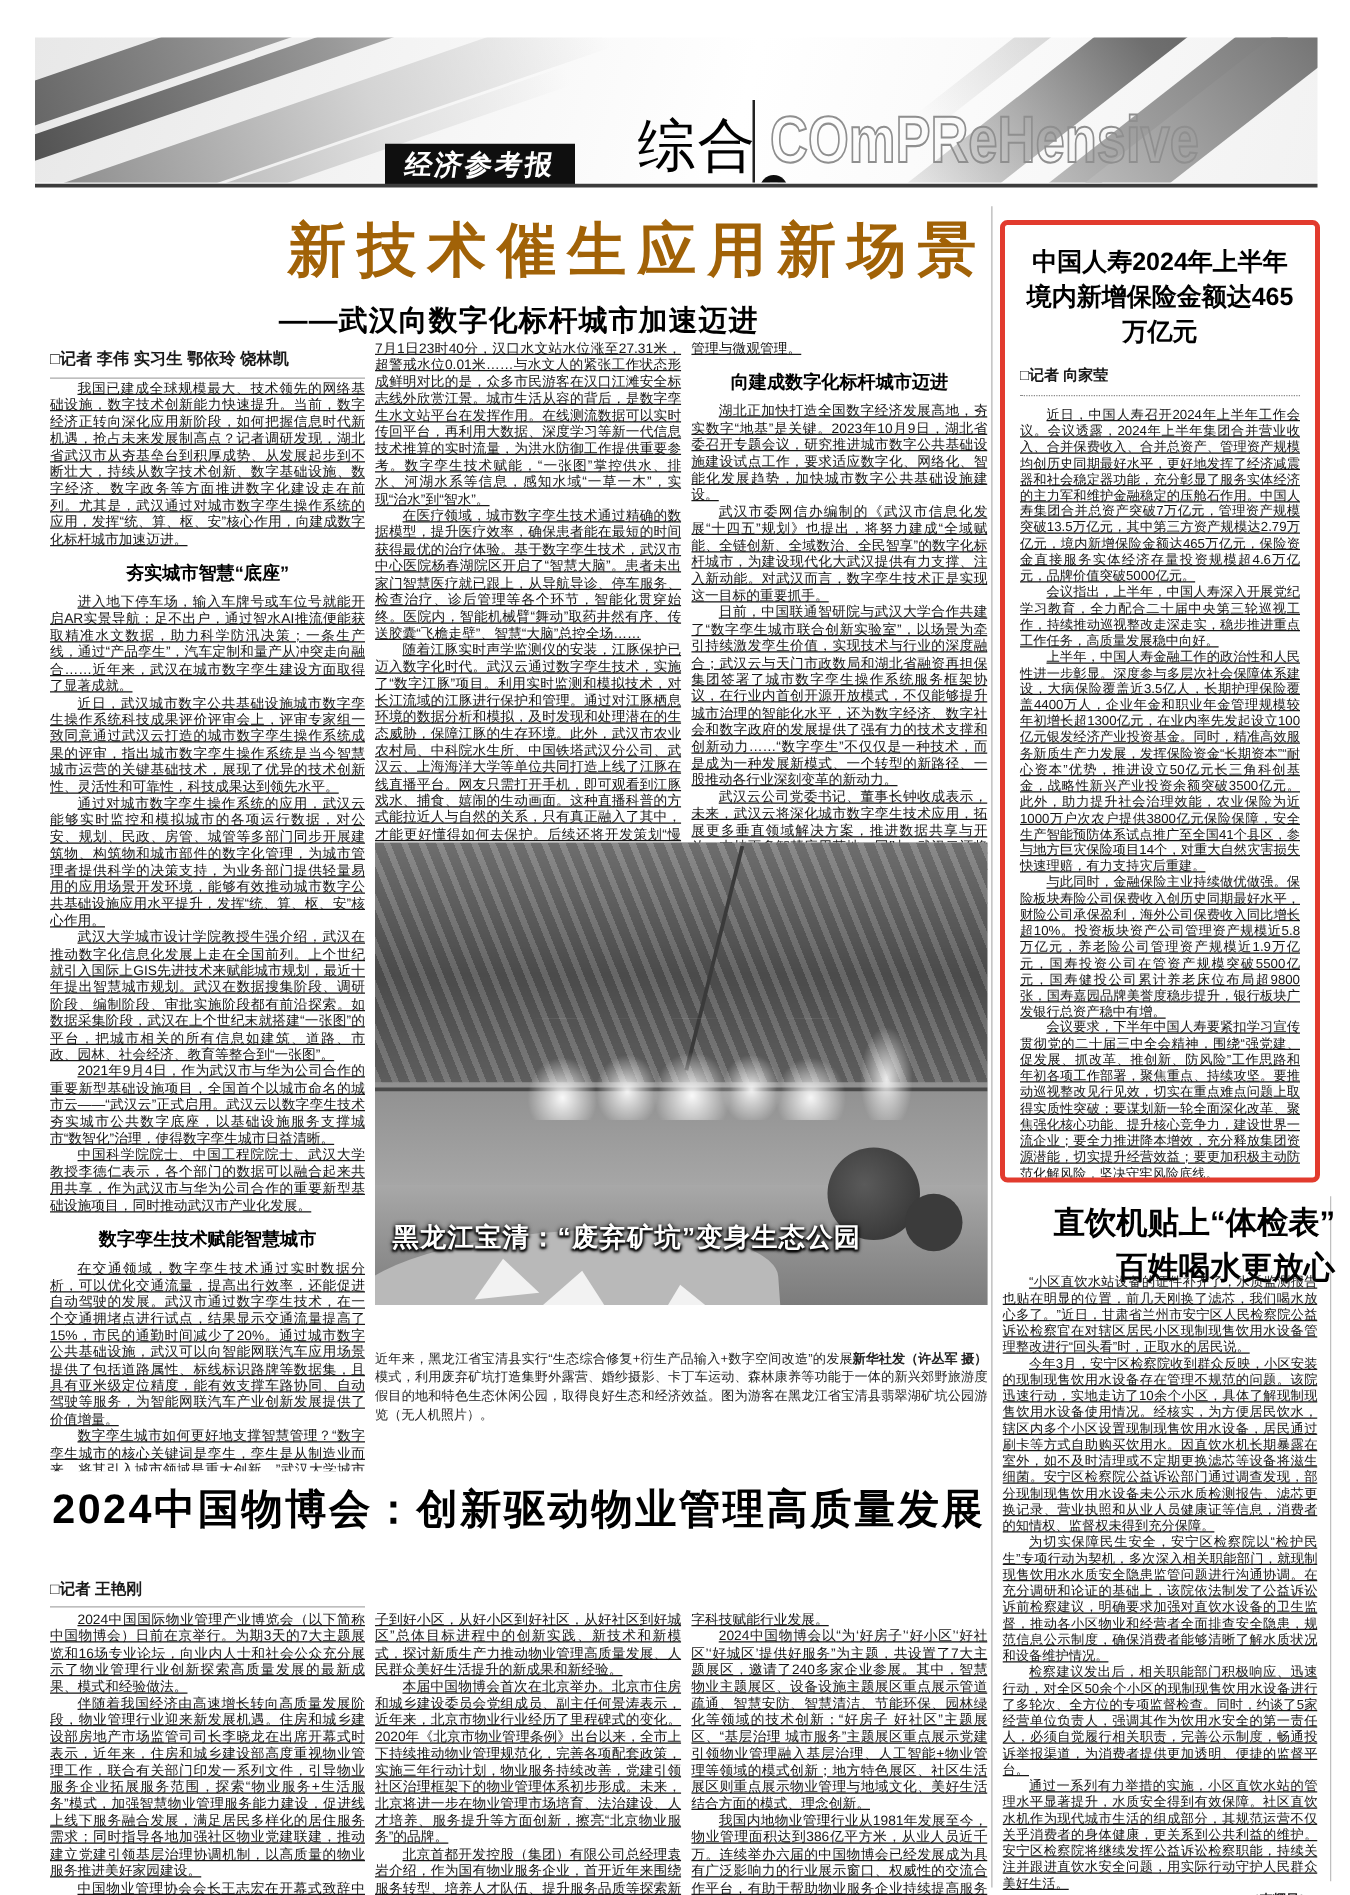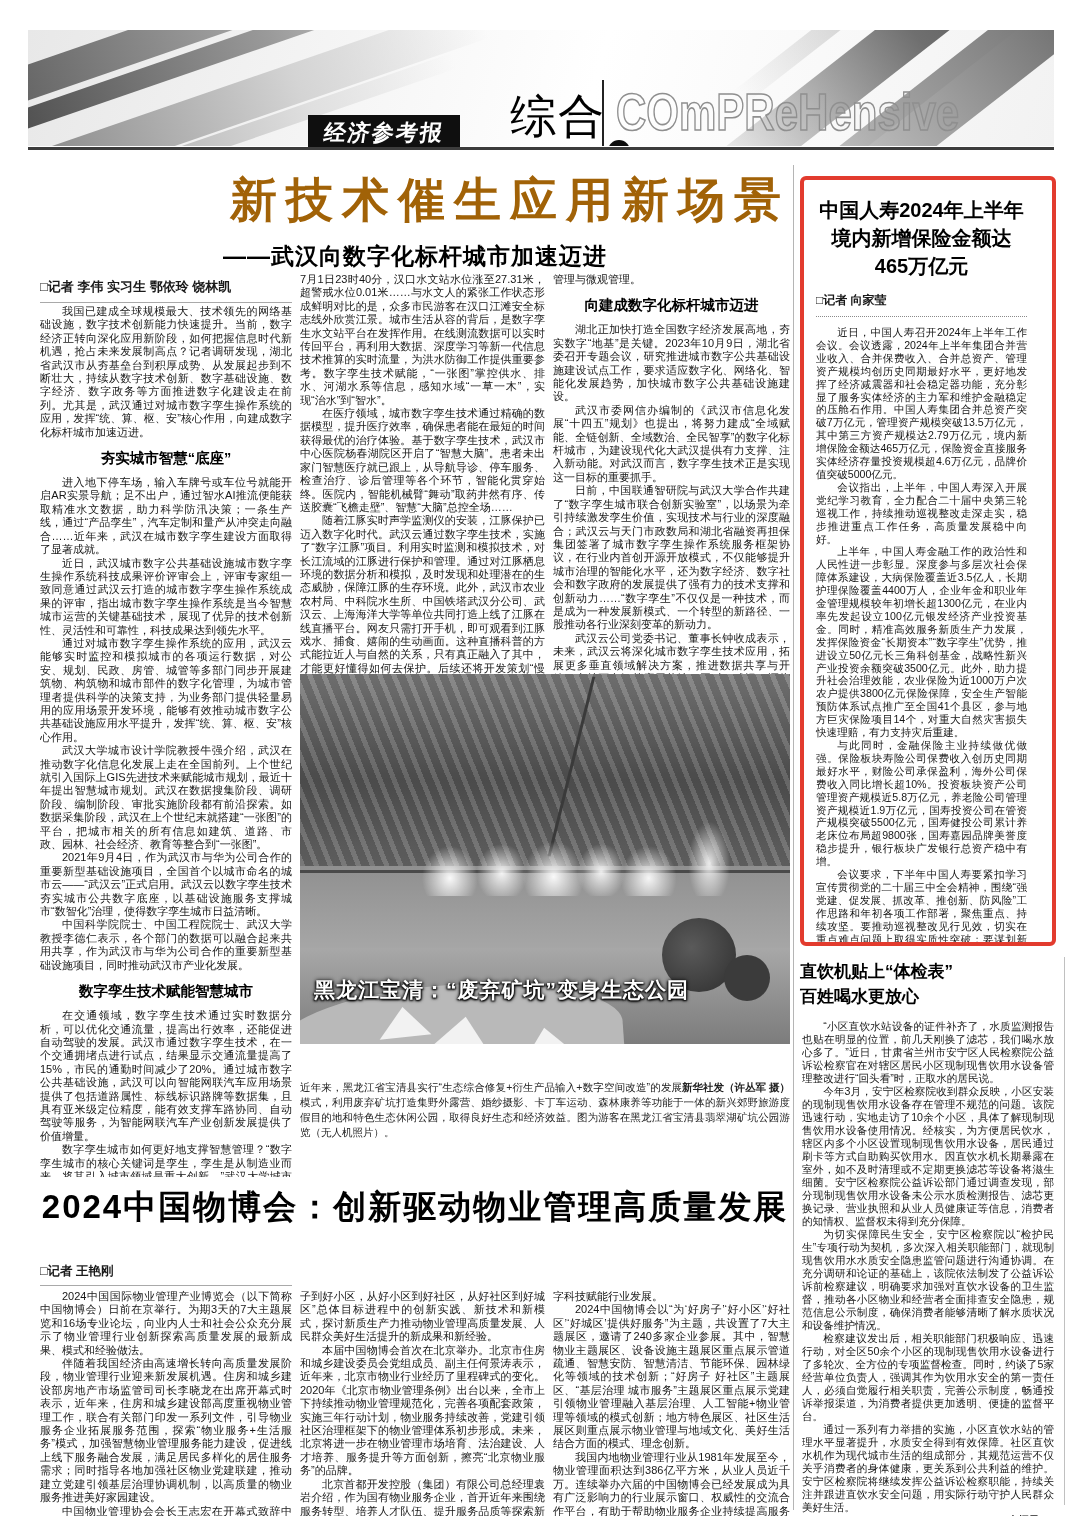--- a/index.html
+++ b/index.html
@@ -44,21 +44,21 @@
   .m-headline{position:absolute;left:0;top:4px;width:750px;text-align:right;font-size:47px;
               font-weight:900;letter-spacing:9px;font-family:"Liberation Serif",serif;color:#a16207;}
   .m-subhead{position:absolute;left:0;top:76px;width:750px;text-align:center;font-size:23px;
              font-weight:bold;letter-spacing:1px;color:#000;}
   .m-byline{position:absolute;left:0;top:113px;width:252px;font-size:13px;font-weight:bold;
             padding-bottom:6px;border-bottom:1px solid #a9a9a9;}
   .ncol{position:absolute;overflow:hidden;text-align:justify;}
   .col1{left:0;top:140px;width:252px;height:872px;}
   .col2{left:260px;top:108px;width:245px;height:420px;}
   .col3{left:513px;top:108px;width:237px;height:452px;}
-  .para{font-size:11px;line-height:13.4px;text-indent:2em;color:#161616;}
+  .para{font-size:11px;line-height:13.4px;text-indent:2em;color:#161616;text-decoration:underline;}
   .para.no-indent{text-indent:0;}
   .sub-head{font-size:14.5px;font-weight:900;text-align:center;text-indent:0;
             margin:10px 0 8px 0;color:#000;}
   
   .photo{position:absolute;left:260px;top:509px;width:490px;height:370px;overflow:hidden;
          background:#8d8d8d;}
   .ph-cliff{position:absolute;left:0;top:0;width:100%;height:52%;
     background:linear-gradient(180deg,#7d7d7d,#555 55%,#6a6a6a),
     repeating-linear-gradient(68deg,rgba(255,255,255,0.10) 0 5px,rgba(0,0,0,0.12) 5px 13px);
     background-blend-mode:overlay;}
@@ -100,28 +100,28 @@
   .b-byline{position:absolute;left:0;top:1098px;width:252px;font-size:12.5px;font-weight:bold;
             padding-bottom:5px;border-bottom:1px solid #a9a9a9;}
   .bcol1{left:0;top:1125px;width:252px;height:226px;}
   .bcol2{left:260px;top:1125px;width:245px;height:226px;}
   .bcol3{left:513px;top:1125px;width:237px;height:226px;}
   
   .sidebar{position:absolute;left:800px;top:168px;width:260px;height:1348px;}
   .vrule{position:absolute;left:793px;top:165px;width:1px;height:1345px;background:#b5b5b5;}
   .vrule2{position:absolute;left:1064px;top:957px;width:1px;height:548px;background:#c0c0c0;}
   .redbox{position:absolute;left:0;top:8px;width:256px;height:770px;box-sizing:border-box;
-          border:4px solid #e23b2e;border-radius:6px;background:#fff;padding:16px 25px 10px 12px;
+          border:4px solid #e23b2e;border-radius:6px;background:#fff;padding:16px 12px 10px 12px;
           overflow:hidden;}
   .r-title{font-size:20px;font-weight:900;text-align:center;line-height:1.4;color:#000;}
   .r-byline{margin-top:12px;font-size:12px;font-weight:bold;padding-bottom:7px;
             border-bottom:1px dotted #8a8a8a;}
   .r-body{margin-top:9px;text-align:justify;}
   .r-body .para{font-size:10.6px;line-height:12.9px;}
-  .w-title{position:absolute;left:0;top:792px;width:256px;text-align:left;font-size:17px;
+  .w-title{position:absolute;left:12px;top:792px;width:256px;text-align:right;font-size:25px;
            font-weight:900;line-height:1.45;color:#000;}
   .w-body{position:absolute;left:2px;top:852px;width:252px;height:496px;overflow:hidden;
           text-align:justify;}
   .w-body .para{font-size:10.6px;line-height:13px;}
   .w-sig{font-size:10.6px;line-height:13px;text-align:right;font-weight:bold;padding-right:4px;}
 </style>
 </head>
 <body>
 
 <div class="page">
@@ -218,21 +218,21 @@
   </div>
 
   <div class="sidebar">
     <div class="redbox">
       <div class="r-title">中国人寿2024年上半年</div>
       <div class="r-title">境内新增保险金额达465万亿元</div>
       <div class="r-byline">□记者 向家莹</div>
       <div class="r-body">
           <div class="para">近日，中国人寿召开2024年上半年工作会议。会议透露，2024年上半年集团合并营业收入、合并保费收入、合并总资产、管理资产规模均创历史同期最好水平，更好地发挥了经济减震器和社会稳定器功能，充分彰显了服务实体经济的主力军和维护金融稳定的压舱石作用。中国人寿集团合并总资产突破7万亿元，管理资产规模突破13.5万亿元，其中第三方资产规模达2.79万亿元，境内新增保险金额达465万亿元，保险资金直接服务实体经济存量投资规模超4.6万亿元，品牌价值突破5000亿元。</div>
           <div class="para">会议指出，上半年，中国人寿深入开展党纪学习教育，全力配合二十届中央第三轮巡视工作，持续推动巡视整改走深走实，稳步推进重点工作任务，高质量发展稳中向好。</div>
-          <div class="para">上半年，中国人寿金融工作的政治性和人民性进一步彰显。深度参与多层次社会保障体系建设，大病保险覆盖近3.5亿人，长期护理保险覆盖4400万人，企业年金和职业年金管理规模较年初增长超1300亿元，在业内率先发起设立100亿元银发经济产业投资基金。同时，精准高效服务新质生产力发展，发挥保险资金“长期资本”“数字孪生”优势，推进设立50亿元长三角科创基金，战略性新兴产业投资余额突破3500亿元。此外，助力提升社会治理效能，农业保险为近1000万户次农户提供3800亿元保险保障，安全生产智能预防体系试点推广至全国41个县区，参与地方巨灾保险项目14个，对重大自然灾害损失快速理赔，有力支持灾后重建。</div>
+          <div class="para">上半年，中国人寿金融工作的政治性和人民性进一步彰显。深度参与多层次社会保障体系建设，大病保险覆盖近3.5亿人，长期护理保险覆盖4400万人，企业年金和职业年金管理规模较年初增长超1300亿元，在业内率先发起设立100亿元银发经济产业投资基金。同时，精准高效服务新质生产力发展，发挥保险资金“长期资本”“耐心资本”优势，推进设立50亿元长三角科创基金，战略性新兴产业投资余额突破3500亿元。此外，助力提升社会治理效能，农业保险为近1000万户次农户提供3800亿元保险保障，安全生产智能预防体系试点推广至全国41个县区，参与地方巨灾保险项目14个，对重大自然灾害损失快速理赔，有力支持灾后重建。</div>
           <div class="para">与此同时，金融保险主业持续做优做强。保险板块寿险公司保费收入创历史同期最好水平，财险公司承保盈利，海外公司保费收入同比增长超10%。投资板块资产公司管理资产规模近5.8万亿元，养老险公司管理资产规模近1.9万亿元，国寿投资公司在管资产规模突破5500亿元，国寿健投公司累计养老床位布局超9800张，国寿嘉园品牌美誉度稳步提升，银行板块广发银行总资产稳中有增。</div>
           <div class="para">会议要求，下半年中国人寿要紧扣学习宣传贯彻党的二十届三中全会精神，围绕“强党建、促发展、抓改革、推创新、防风险”工作思路和年初各项工作部署，聚焦重点、持续攻坚。要推动巡视整改见行见效，切实在重点难点问题上取得实质性突破；要谋划新一轮全面深化改革、聚焦强化核心功能、提升核心竞争力，建设世界一流企业；要全力推进降本增效，充分释放集团资源潜能，切实提升经营效益；要更加积极主动防范化解风险，坚决守牢风险底线。</div>
           <div class="para">会议还对下半年经营管理工作作出六项安排，一是全力加强党的全面领导；二是全力抓好中央巡视反馈问题整改；三是全力提升服务大局质效；四是全力达成年度经营目标；五是全力推进改革重点任务；六是全力守牢风险合规底线。</div>
         </div>
     </div>
 
     <div class="w-title">
       <div>直饮机贴上“体检表”</div>
       <div>百姓喝水更放心</div>
     </div>

